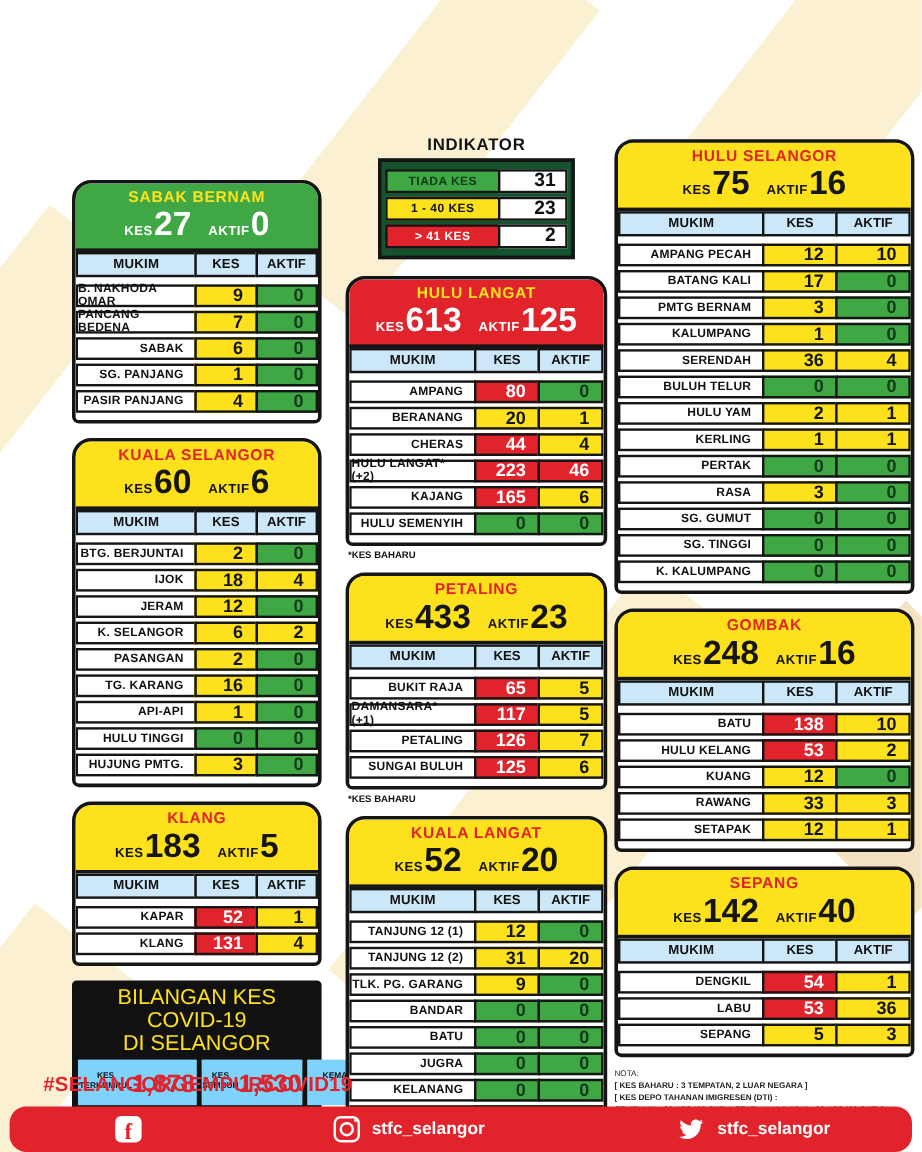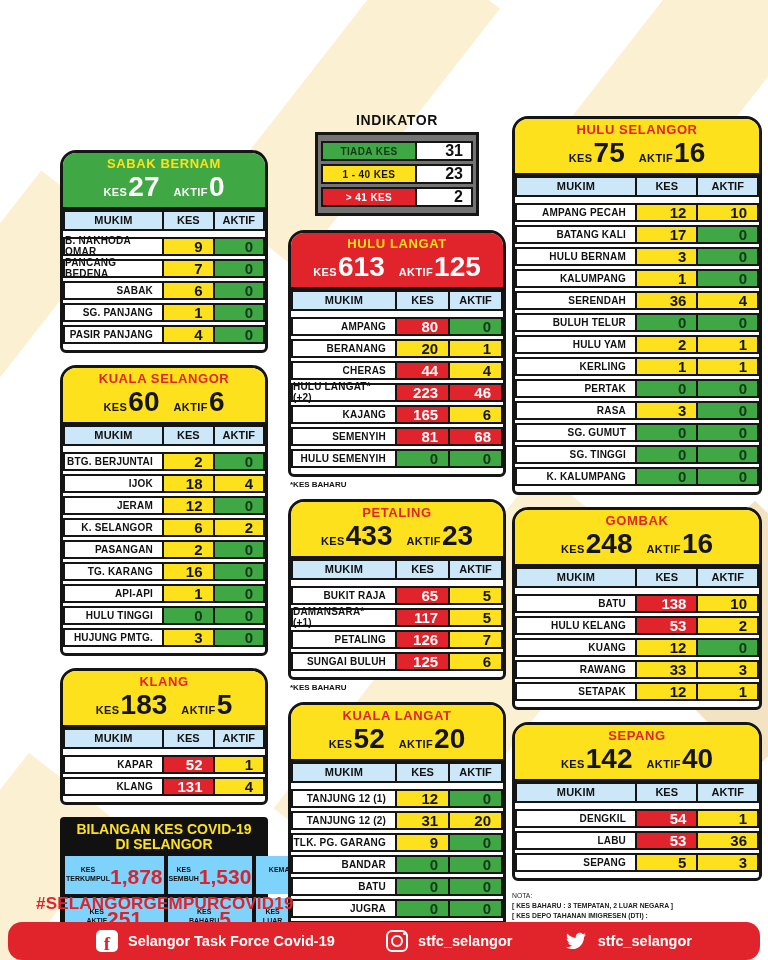--- a/index.html
+++ b/index.html
@@ -34,21 +34,21 @@
 
   
   .col{position:absolute;}
   .col-left{left:60px;top:150px;width:208px;}
   .col-middle{left:288px;top:112px;width:218px;}
   .col-right{left:512px;top:116px;width:250px;}
 
   
   .indicator{width:164px;margin:0 auto 14px;}
   .ind-title{text-align:center;font-weight:bold;font-size:14px;letter-spacing:.6px;margin-bottom:4px;color:#111;}
-  .ind-table{border:3px solid var(--ink);background:#737373;padding:3px;}
+  .ind-table{border:3px solid var(--ink);background:#14532d;padding:3px;}
   .ind-row{display:flex;margin:3px 0;}
   .ind-label{flex:0 0 96px;height:20px;border:2px solid var(--ink);display:flex;align-items:center;justify-content:center;
              font-size:10px;font-weight:bold;letter-spacing:.4px;}
   .ind-value{flex:1;margin-left:-2px;height:20px;border:2px solid var(--ink);background:#fff;display:flex;align-items:center;
              justify-content:flex-end;padding-right:8px;font-size:16px;font-weight:bold;color:#111;}
 
   
   .district{border:3px solid var(--ink);border-radius:16px 16px 6px 6px;overflow:hidden;background:#fff;margin-bottom:12px;}
   .d-header{padding:4px 4px 6px;text-align:center;border-bottom:3px solid var(--ink);}
   .d-title{font-size:13px;font-weight:bold;letter-spacing:.6px;line-height:1.15;}
@@ -76,21 +76,21 @@
   .c3{flex:1;margin-left:-2px;}
   .c2,.c3{height:19px;justify-content:flex-end;padding-right:10px;font-size:15px;font-weight:bold;}
   .t-body .c1{height:19px;}
   .c-red{background:var(--red);color:#fff !important;}
   .c-yellow{background:var(--yellow);color:#151515;}
   .c-green{background:var(--green);color:#103a17;}
   .footnote{font-size:8px;font-weight:bold;color:#111;margin:-9px 0 10px 2px;}
 
   
   .summary{background:#111;border-radius:4px;padding:5px 5px 4px;margin-top:2px;}
-  .sum-title{color:var(--yellow);text-align:center;font-weight:bold;font-size:14px;line-height:1.05;white-space:pre-line;}
+  .sum-title{color:var(--yellow);text-align:center;font-weight:normal;font-size:18px;line-height:1.05;white-space:pre-line;}
   .sum-grid{display:grid;grid-template-columns:1fr 1fr 1.12fr;grid-template-rows:38px 47px;gap:4px;margin-top:5px;}
   .sum-cell{background:#7dd3fc;text-align:center;display:flex;flex-direction:row;justify-content:center;padding:10px 1px;}
   .sum-label{font-size:7px;font-weight:bold;line-height:1.25;white-space:pre-line;color:#111;}
   .sum-value{font-size:21px;font-weight:bold;color:#d6252e;line-height:1;}
   .sum-note{font-size:5px;color:#d6252e;font-weight:bold;line-height:1.25;margin-top:1px;}
 
   
   .nota{font-size:6.8px;line-height:1.5;color:#222;margin-top:-2px;}
   .nota .b{font-weight:bold;}
   .hashtag{position:absolute;left:36px;top:894px;font-size:17px;font-weight:bold;color:var(--red);letter-spacing:.2px;}
@@ -345,25 +345,20 @@
               <div class="cell c1">HULU LANGAT* (+2)</div>
               <div class="cell c2 c-red">223</div>
               <div class="cell c3 c-red">46</div>
             </div>
             <div class="t-row">
               <div class="cell c1">KAJANG</div>
               <div class="cell c2 c-red">165</div>
               <div class="cell c3 c-yellow">6</div>
             </div>
             <div class="t-row">
-              <div class="cell c1">SEMENYIH</div>
-              <div class="cell c2 c-red">81</div>
-              <div class="cell c3 c-red">68</div>
-            </div>
-            <div class="t-row">
               <div class="cell c1">HULU SEMENYIH</div>
               <div class="cell c2 c-green">0</div>
               <div class="cell c3 c-green">0</div>
             </div>
           </div>
         </section>
         <div class="footnote">*KES BAHARU</div>
         <section class="district theme-yellow">
           <div class="d-header">
             <div class="d-title">PETALING</div>
@@ -486,21 +481,21 @@
               <div class="cell c1">AMPANG PECAH</div>
               <div class="cell c2 c-yellow">12</div>
               <div class="cell c3 c-yellow">10</div>
             </div>
             <div class="t-row">
               <div class="cell c1">BATANG KALI</div>
               <div class="cell c2 c-yellow">17</div>
               <div class="cell c3 c-green">0</div>
             </div>
             <div class="t-row">
-              <div class="cell c1">HULU BERNAM</div>
+              <div class="cell c1">PMTG BERNAM</div>
               <div class="cell c2 c-yellow">3</div>
               <div class="cell c3 c-green">0</div>
             </div>
             <div class="t-row">
               <div class="cell c1">KALUMPANG</div>
               <div class="cell c2 c-yellow">1</div>
               <div class="cell c3 c-green">0</div>
             </div>
             <div class="t-row">
               <div class="cell c1">SERENDAH</div>
@@ -636,21 +631,20 @@
         <div>- KES LUAR NEGARA ]</div>
       </div>
 
   </div>
 
   <div class="hashtag">#SELANGORGEMPURCOVID19</div>
 
   <div class="footer">
     <div class="f-item">
       <span class="icon-fb">f</span>
-      <span>Selangor Task Force Covid-19</span>
     </div>
     <div class="f-item">
       <span class="icon-ig"></span>
       <span>stfc_selangor</span>
     </div>
     <div class="f-item">
       <svg width="24" height="20" viewBox="0 0 24 24" fill="#fff">
         <path d="M23.954 4.569c-.885.389-1.83.654-2.825.775 1.014-.611 1.794-1.574 2.163-2.723-.951.555-2.005.959-3.127 1.184-.896-.959-2.173-1.559-3.591-1.559-2.717 0-4.92 2.203-4.92 4.917 0 .39.045.765.127 1.124-4.09-.205-7.715-2.169-10.141-5.138-.427.722-.666 1.561-.666 2.475 0 1.71.87 3.213 2.188 4.096-.807-.026-1.566-.248-2.228-.616v.061c0 2.385 1.693 4.374 3.946 4.827-.413.111-.849.171-1.296.171-.314 0-.615-.03-.916-.086.631 1.953 2.445 3.377 4.604 3.417-1.68 1.319-3.809 2.105-6.102 2.105-.39 0-.779-.023-1.17-.067 2.189 1.394 4.768 2.209 7.557 2.209 9.054 0 13.999-7.496 13.999-13.986 0-.209 0-.42-.015-.63.961-.689 1.8-1.56 2.46-2.548l-.047-.02z"></path>
       </svg>
       <span>stfc_selangor</span>

